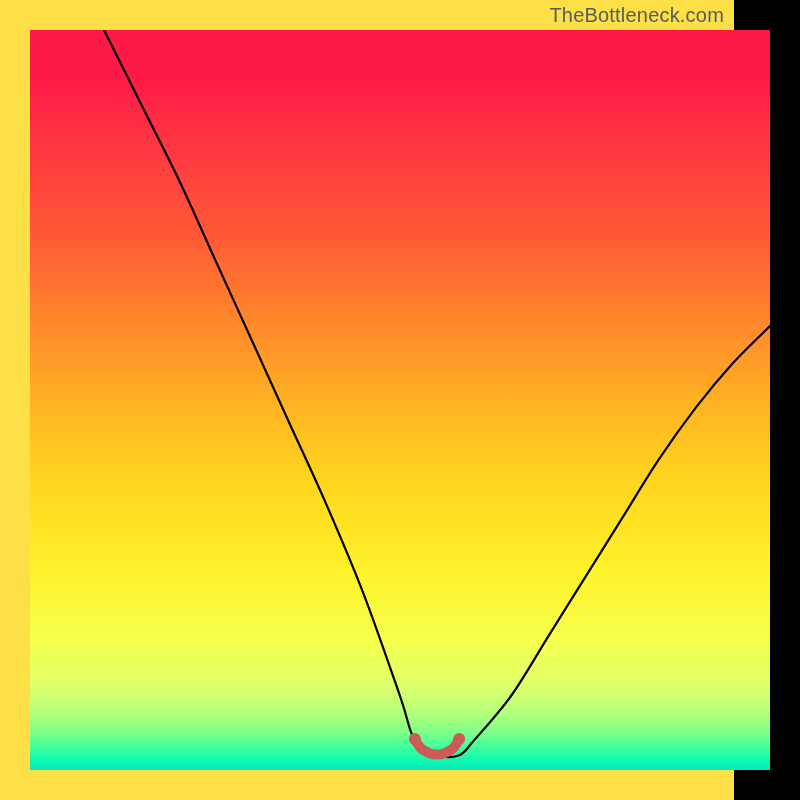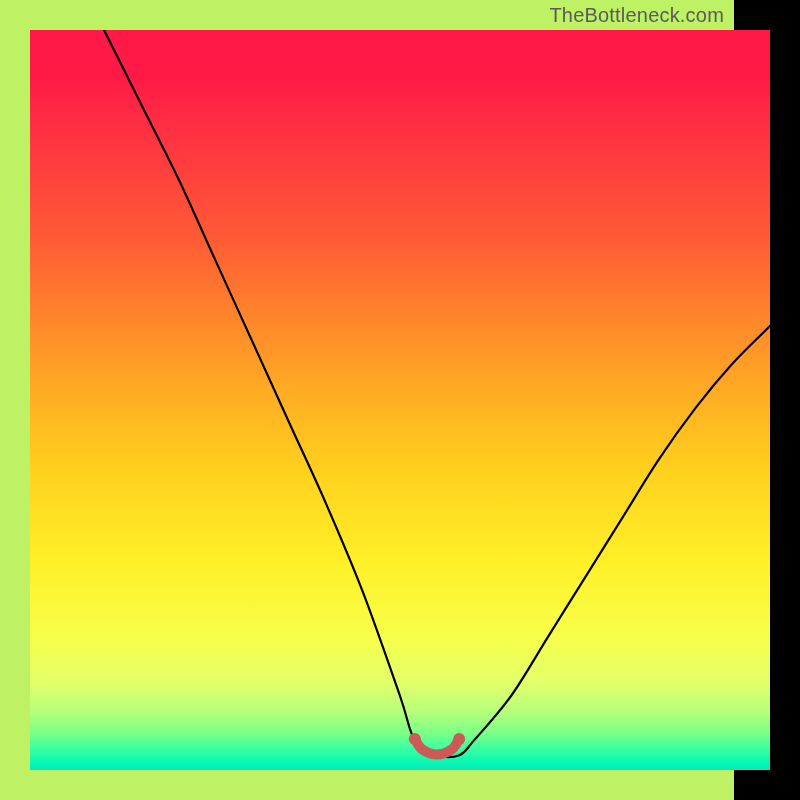--- a/index.html
+++ b/index.html
@@ -8,21 +8,21 @@
     width: 800px;
     height: 800px;
     background: #000;
     font-family: Arial, Helvetica, sans-serif;
     overflow: hidden;
   }
   .frame {
     position: relative;
     width: 734px;
     height: 800px;
-    background: #bef264;
+    background: #fde047;
   }
   .watermark {
     position: absolute;
     top: 4px;
     right: 10px;
     color: #5a5a5a;
     font-size: 20px;
     font-weight: 500;
     letter-spacing: 0.2px;
     z-index: 10;

